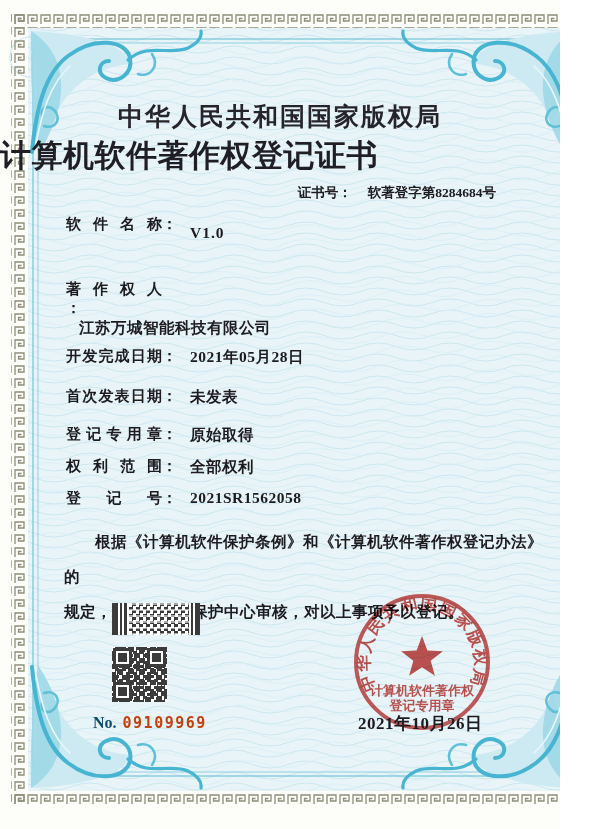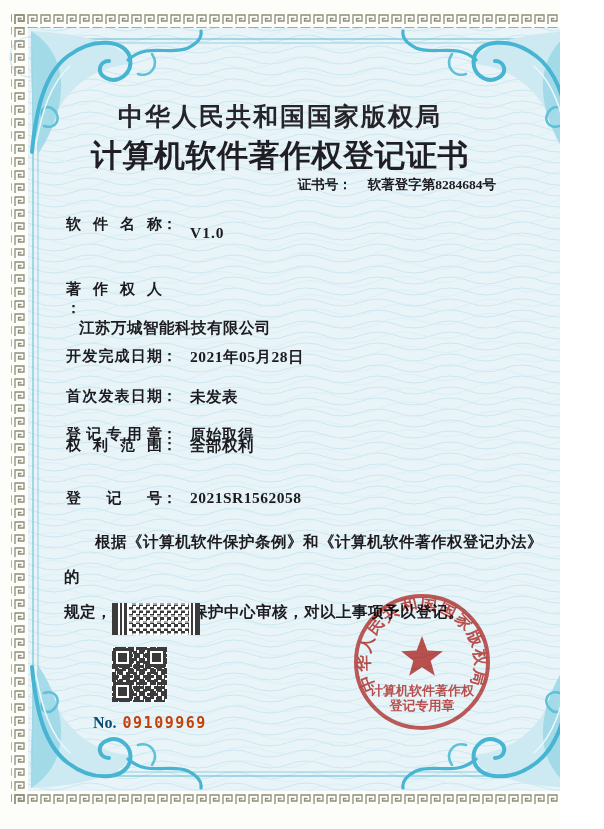--- a/index.html
+++ b/index.html
@@ -9,24 +9,24 @@
     font-family:"Liberation Serif","DejaVu Serif",serif;
     color:#1c1c20;
   }
   .deco{position:absolute;left:0;top:0;}
   .abs{position:absolute;}
   .authority{
     left:0;top:100px;width:100%;text-align:center;
     font-size:25px;font-weight:bold;letter-spacing:2px;color:#24242a;
   }
   .cert-title{
-    left:0;top:135px;width:100%;text-align:center;
+    left:0;top:135px;width:100%;
     font-size:31px;font-weight:bold;letter-spacing:0.5px;color:#1e1e24;
   }
-  .certno{right:64px;top:176px;font-size:13.5px;font-weight:bold;}
+  .certno{right:64px;top:184px;font-size:13.5px;font-weight:bold;}
   .certno .gap{display:inline-block;width:16px;}
   .row{left:66px;display:flex;align-items:flex-start;}
   .lbl{
     display:inline-block;width:96px;font-size:15px;font-weight:bold;
     text-align:justify;text-align-last:justify;text-justify:inter-character;
     white-space:nowrap;overflow:hidden;
   }
   .col{font-size:15px;font-weight:bold;}
   .val{margin-left:13px;font-size:15.5px;font-weight:bold;letter-spacing:0.5px;}
   .val .line2{display:block;margin-top:9px;letter-spacing:1px;}
@@ -141,21 +141,21 @@
   <div class="abs row" style="top:387px;">
     <span class="lbl">首次发表日期</span>
       <span class="col">：</span>
     <span class="val">未发表</span>
   </div>
   <div class="abs row" style="top:425px;">
     <span class="lbl">登记专用章</span>
       <span class="col">：</span>
     <span class="val">原始取得</span>
   </div>
-  <div class="abs row" style="top:436px;">
+  <div class="abs row" style="top:457px;">
     <span class="lbl">权利范围</span>
       <span class="col">：</span>
     <span class="val">全部权利</span>
   </div>
   <div class="abs row" style="top:489px;">
     <span class="lbl">登记号</span>
       <span class="col">：</span>
     <span class="val">2021SR1562058</span>
   </div>
 
@@ -194,14 +194,15 @@
     </defs>
     <circle cx="74" cy="74" r="66" fill="none" stroke="#c5413d" stroke-width="4" opacity="0.95"></circle>
     <text font-size="16.5" font-weight="bold" fill="#c5413d" font-family="Liberation Serif, DejaVu Serif, serif">
       <textPath href="#sealArc" startOffset="0" textLength="216">中华人民共和国国家版权局</textPath>
     </text>
     <polygon points="74,48 79.4,62.6 94.9,63.2 82.7,72.8 86.9,87.8 74,79.2 61.1,87.8 65.3,72.8 53.1,63.2 68.6,62.6" fill="#c5413d"></polygon>
     <text x="74" y="107" text-anchor="middle" font-size="13" font-weight="bold" fill="#c5413d" font-family="Liberation Serif, DejaVu Serif, serif">计算机软件著作权</text>
     <text x="74" y="122" text-anchor="middle" font-size="13" font-weight="bold" fill="#c5413d" font-family="Liberation Serif, DejaVu Serif, serif">登记专用章</text>
   </svg>
 
+  <div class="abs issue-date">2021年10月26日</div>
 
 </div>
 
 </body></html>

